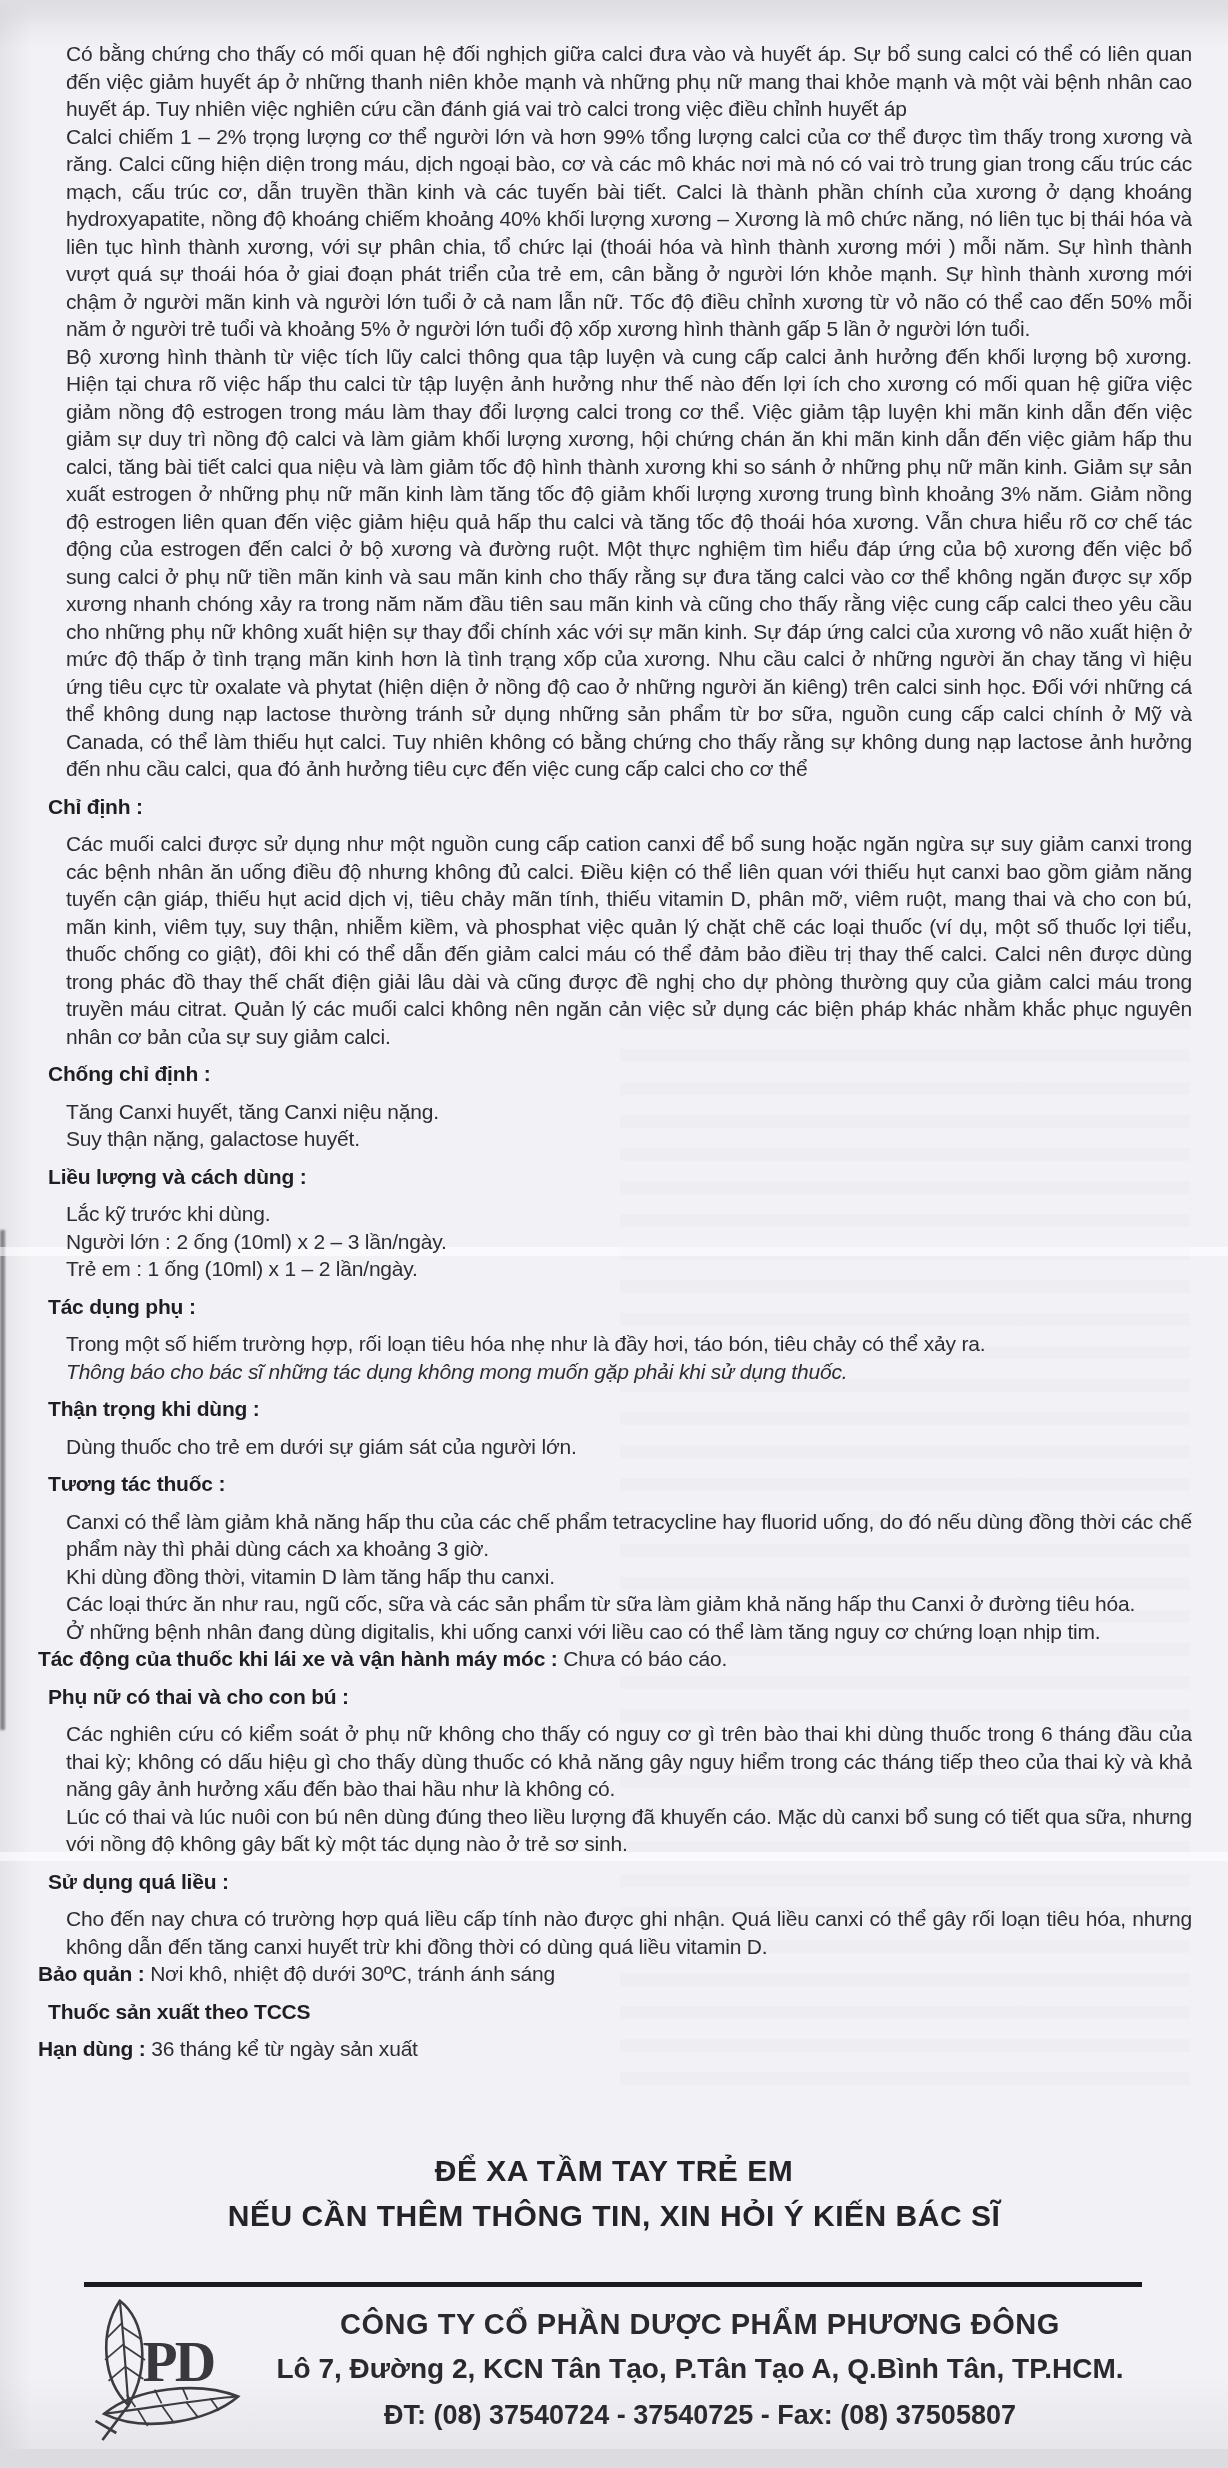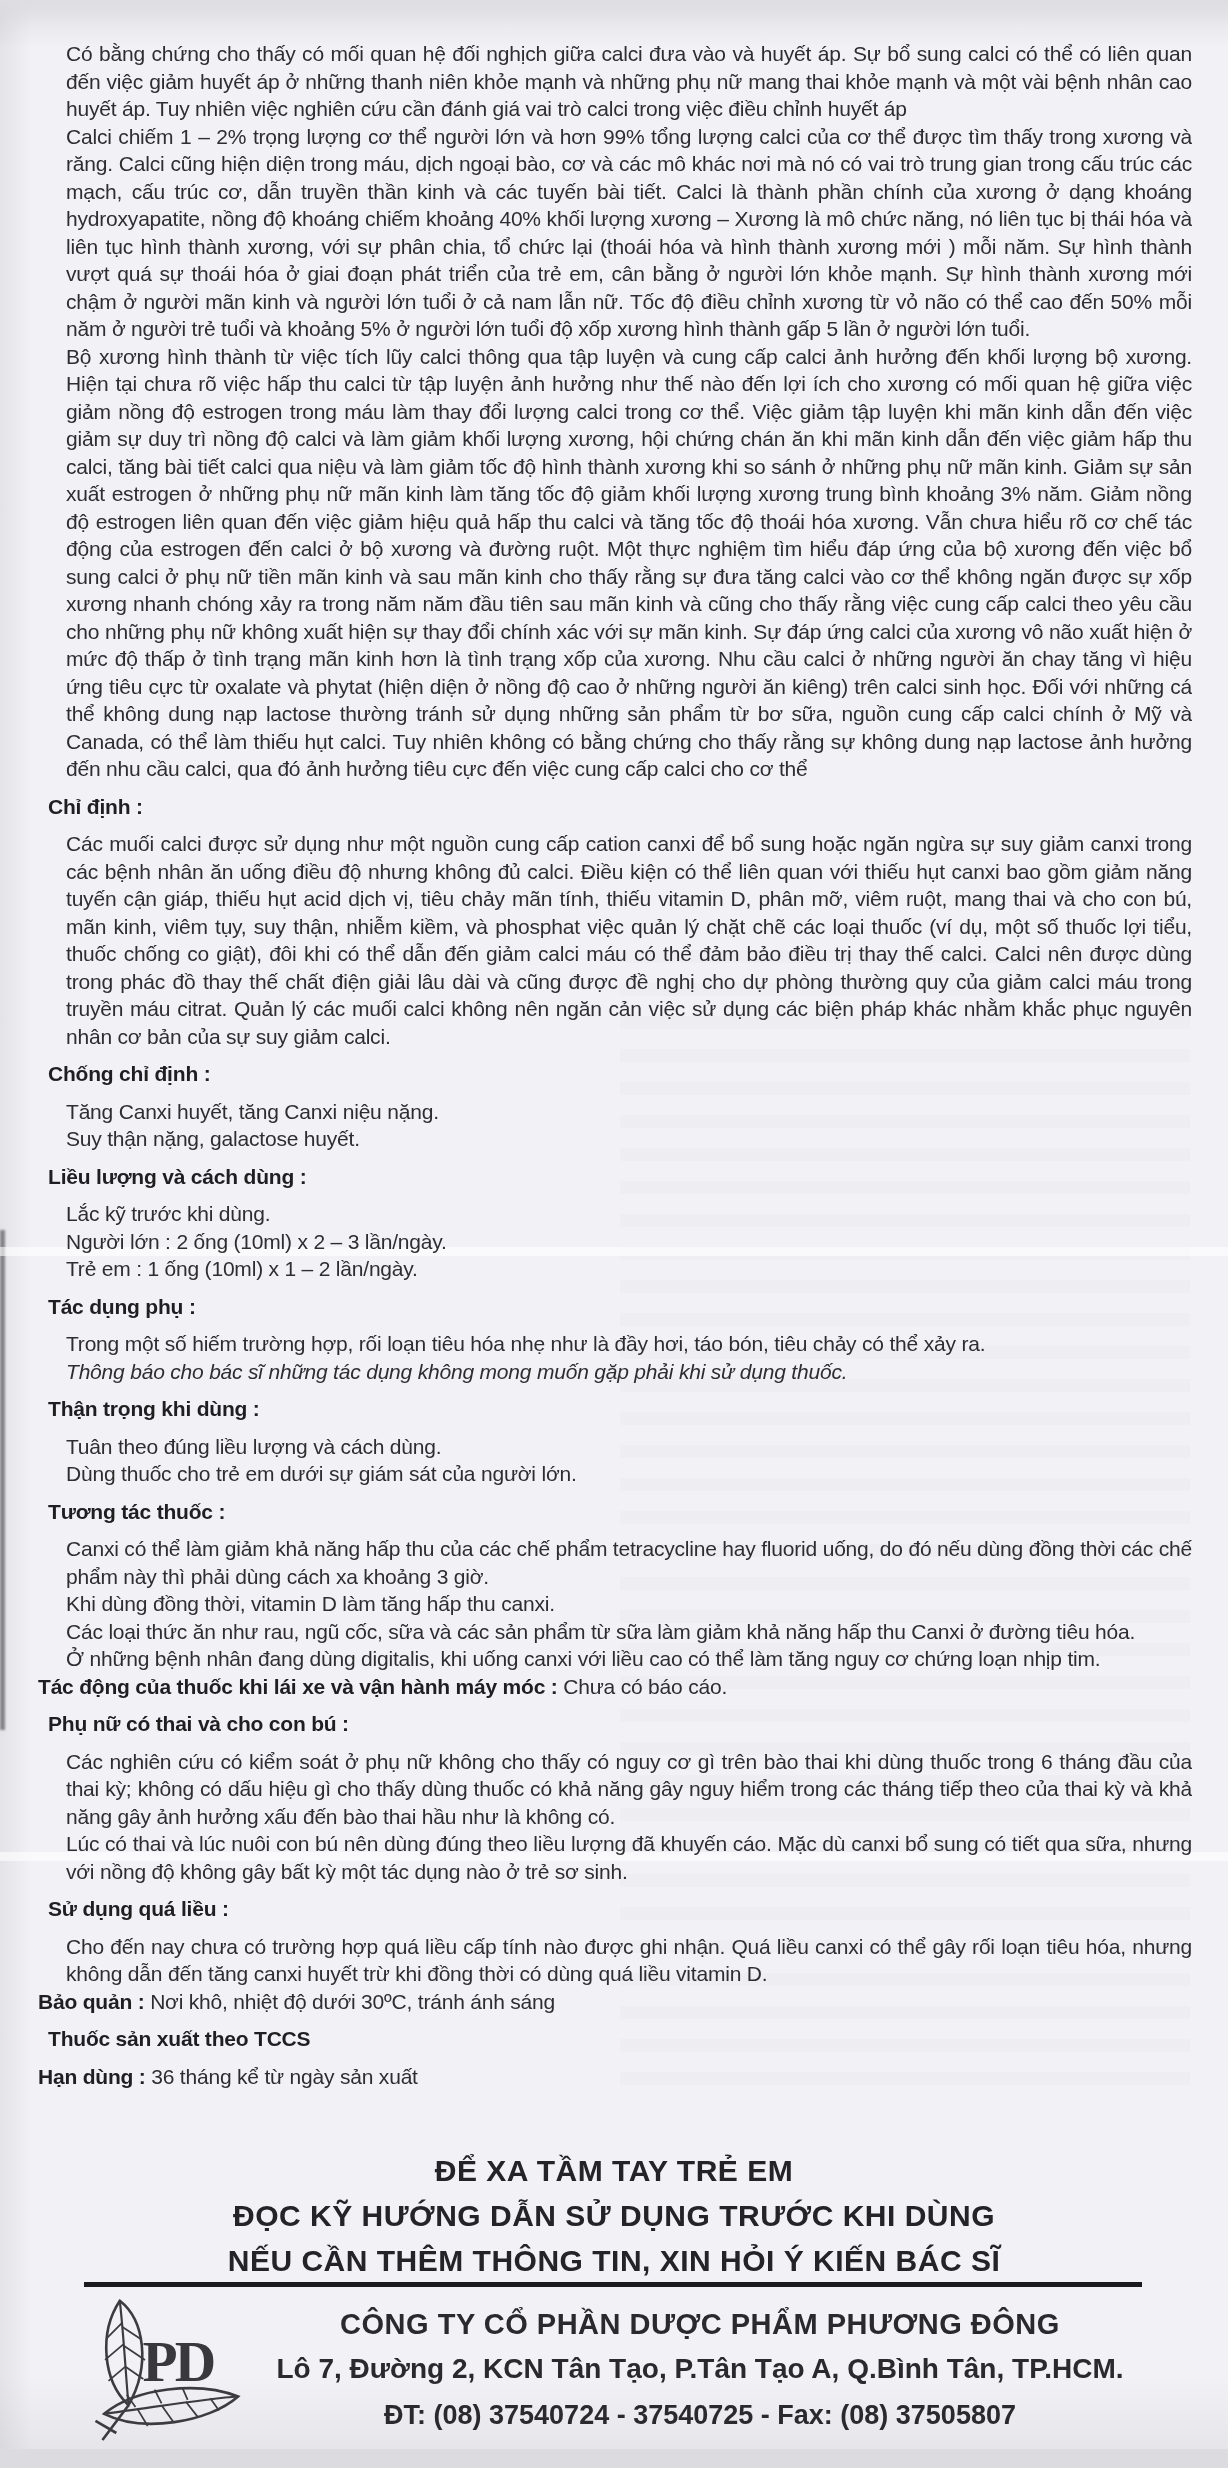--- a/index.html
+++ b/index.html
@@ -58,41 +58,39 @@
       <p class="line">Tăng Canxi huyết, tăng Canxi niệu nặng.</p>
       <p class="line">Suy thận nặng, galactose huyết.</p>
       <h3>Liều lượng và cách dùng :</h3>
       <p class="line">Lắc kỹ trước khi dùng.</p>
       <p class="line">Người lớn : 2 ống (10ml) x 2 – 3 lần/ngày.</p>
       <p class="line">Trẻ em : 1 ống (10ml) x 1 – 2 lần/ngày.</p>
       <h3>Tác dụng phụ :</h3>
       <p class="p">Trong một số hiếm trường hợp, rối loạn tiêu hóa nhẹ như là đầy hơi, táo bón, tiêu chảy có thể xảy ra.</p>
       <p class="italic">Thông báo cho bác sĩ những tác dụng không mong muốn gặp phải khi sử dụng thuốc.</p>
       <h3>Thận trọng khi dùng :</h3>
-      <p class="line">Tuân theo đúng liều lượng và cách dùng.</p>
       <p class="line">Dùng thuốc cho trẻ em dưới sự giám sát của người lớn.</p>
       <h3>Tương tác thuốc :</h3>
       <p class="p">Canxi có thể làm giảm khả năng hấp thu của các chế phẩm tetracycline hay fluorid uống, do đó nếu dùng đồng thời các chế phẩm này thì phải dùng cách xa khoảng 3 giờ.</p>
       <p class="line">Khi dùng đồng thời, vitamin D làm tăng hấp thu canxi.</p>
       <p class="p">Các loại thức ăn như rau, ngũ cốc, sữa và các sản phẩm từ sữa làm giảm khả năng hấp thu Canxi ở đường tiêu hóa.</p>
       <p class="p">Ở những bệnh nhân đang dùng digitalis, khi uống canxi với liều cao có thể làm tăng nguy cơ chứng loạn nhịp tim.</p>
       <p class="hline"><strong>Tác động của thuốc khi lái xe và vận hành máy móc : </strong>Chưa có báo cáo.</p>
       <h3>Phụ nữ có thai và cho con bú :</h3>
       <p class="p">Các nghiên cứu có kiểm soát ở phụ nữ không cho thấy có nguy cơ gì trên bào thai khi dùng thuốc trong 6 tháng đầu của thai kỳ; không có dấu hiệu gì cho thấy dùng thuốc có khả năng gây nguy hiểm trong các tháng tiếp theo của thai kỳ và khả năng gây ảnh hưởng xấu đến bào thai hầu như là không có.</p>
       <p class="p">Lúc có thai và lúc nuôi con bú nên dùng đúng theo liều lượng đã khuyến cáo. Mặc dù canxi bổ sung có tiết qua sữa, nhưng với nồng độ không gây bất kỳ một tác dụng nào ở trẻ sơ sinh.</p>
       <h3>Sử dụng quá liều :</h3>
       <p class="p">Cho đến nay chưa có trường hợp quá liều cấp tính nào được ghi nhận. Quá liều canxi có thể gây rối loạn tiêu hóa, nhưng không dẫn đến tăng canxi huyết trừ khi đồng thời có dùng quá liều vitamin D.</p>
       <p class="hline"><strong>Bảo quản : </strong>Nơi khô, nhiệt độ dưới 30ºC, tránh ánh sáng</p>
       <h3>Thuốc sản xuất theo TCCS</h3>
       <p class="hline"><strong>Hạn dùng : </strong>36 tháng kể từ ngày sản xuất</p>
     </div>
 
   <div class="warnings">
     <div>ĐỂ XA TẦM TAY TRẺ EM</div>
-    <div>ĐỌC KỸ HƯỚNG DẪN SỬ DỤNG TRƯỚC KHI DÙNG</div>
     <div>NẾU CẦN THÊM THÔNG TIN, XIN HỎI Ý KIẾN BÁC SĨ</div>
   </div>
 
   <div class="rule"></div>
 
   <svg class="logo" viewBox="0 0 230 190">
     <g fill="none" stroke="#3c3c40" stroke-width="3">
       <path d="M78 12 C106 34 114 86 88 132 C58 104 54 48 78 12 Z"></path>
       <path d="M78 12 C83 58 85 100 88 132" stroke-width="2.5"></path>
       <path d="M81 42 L102 56 M83 64 L107 80 M85 88 L105 102 M80 38 L64 54 M82 62 L61 80 M84 88 L65 104" stroke-width="2"></path>

